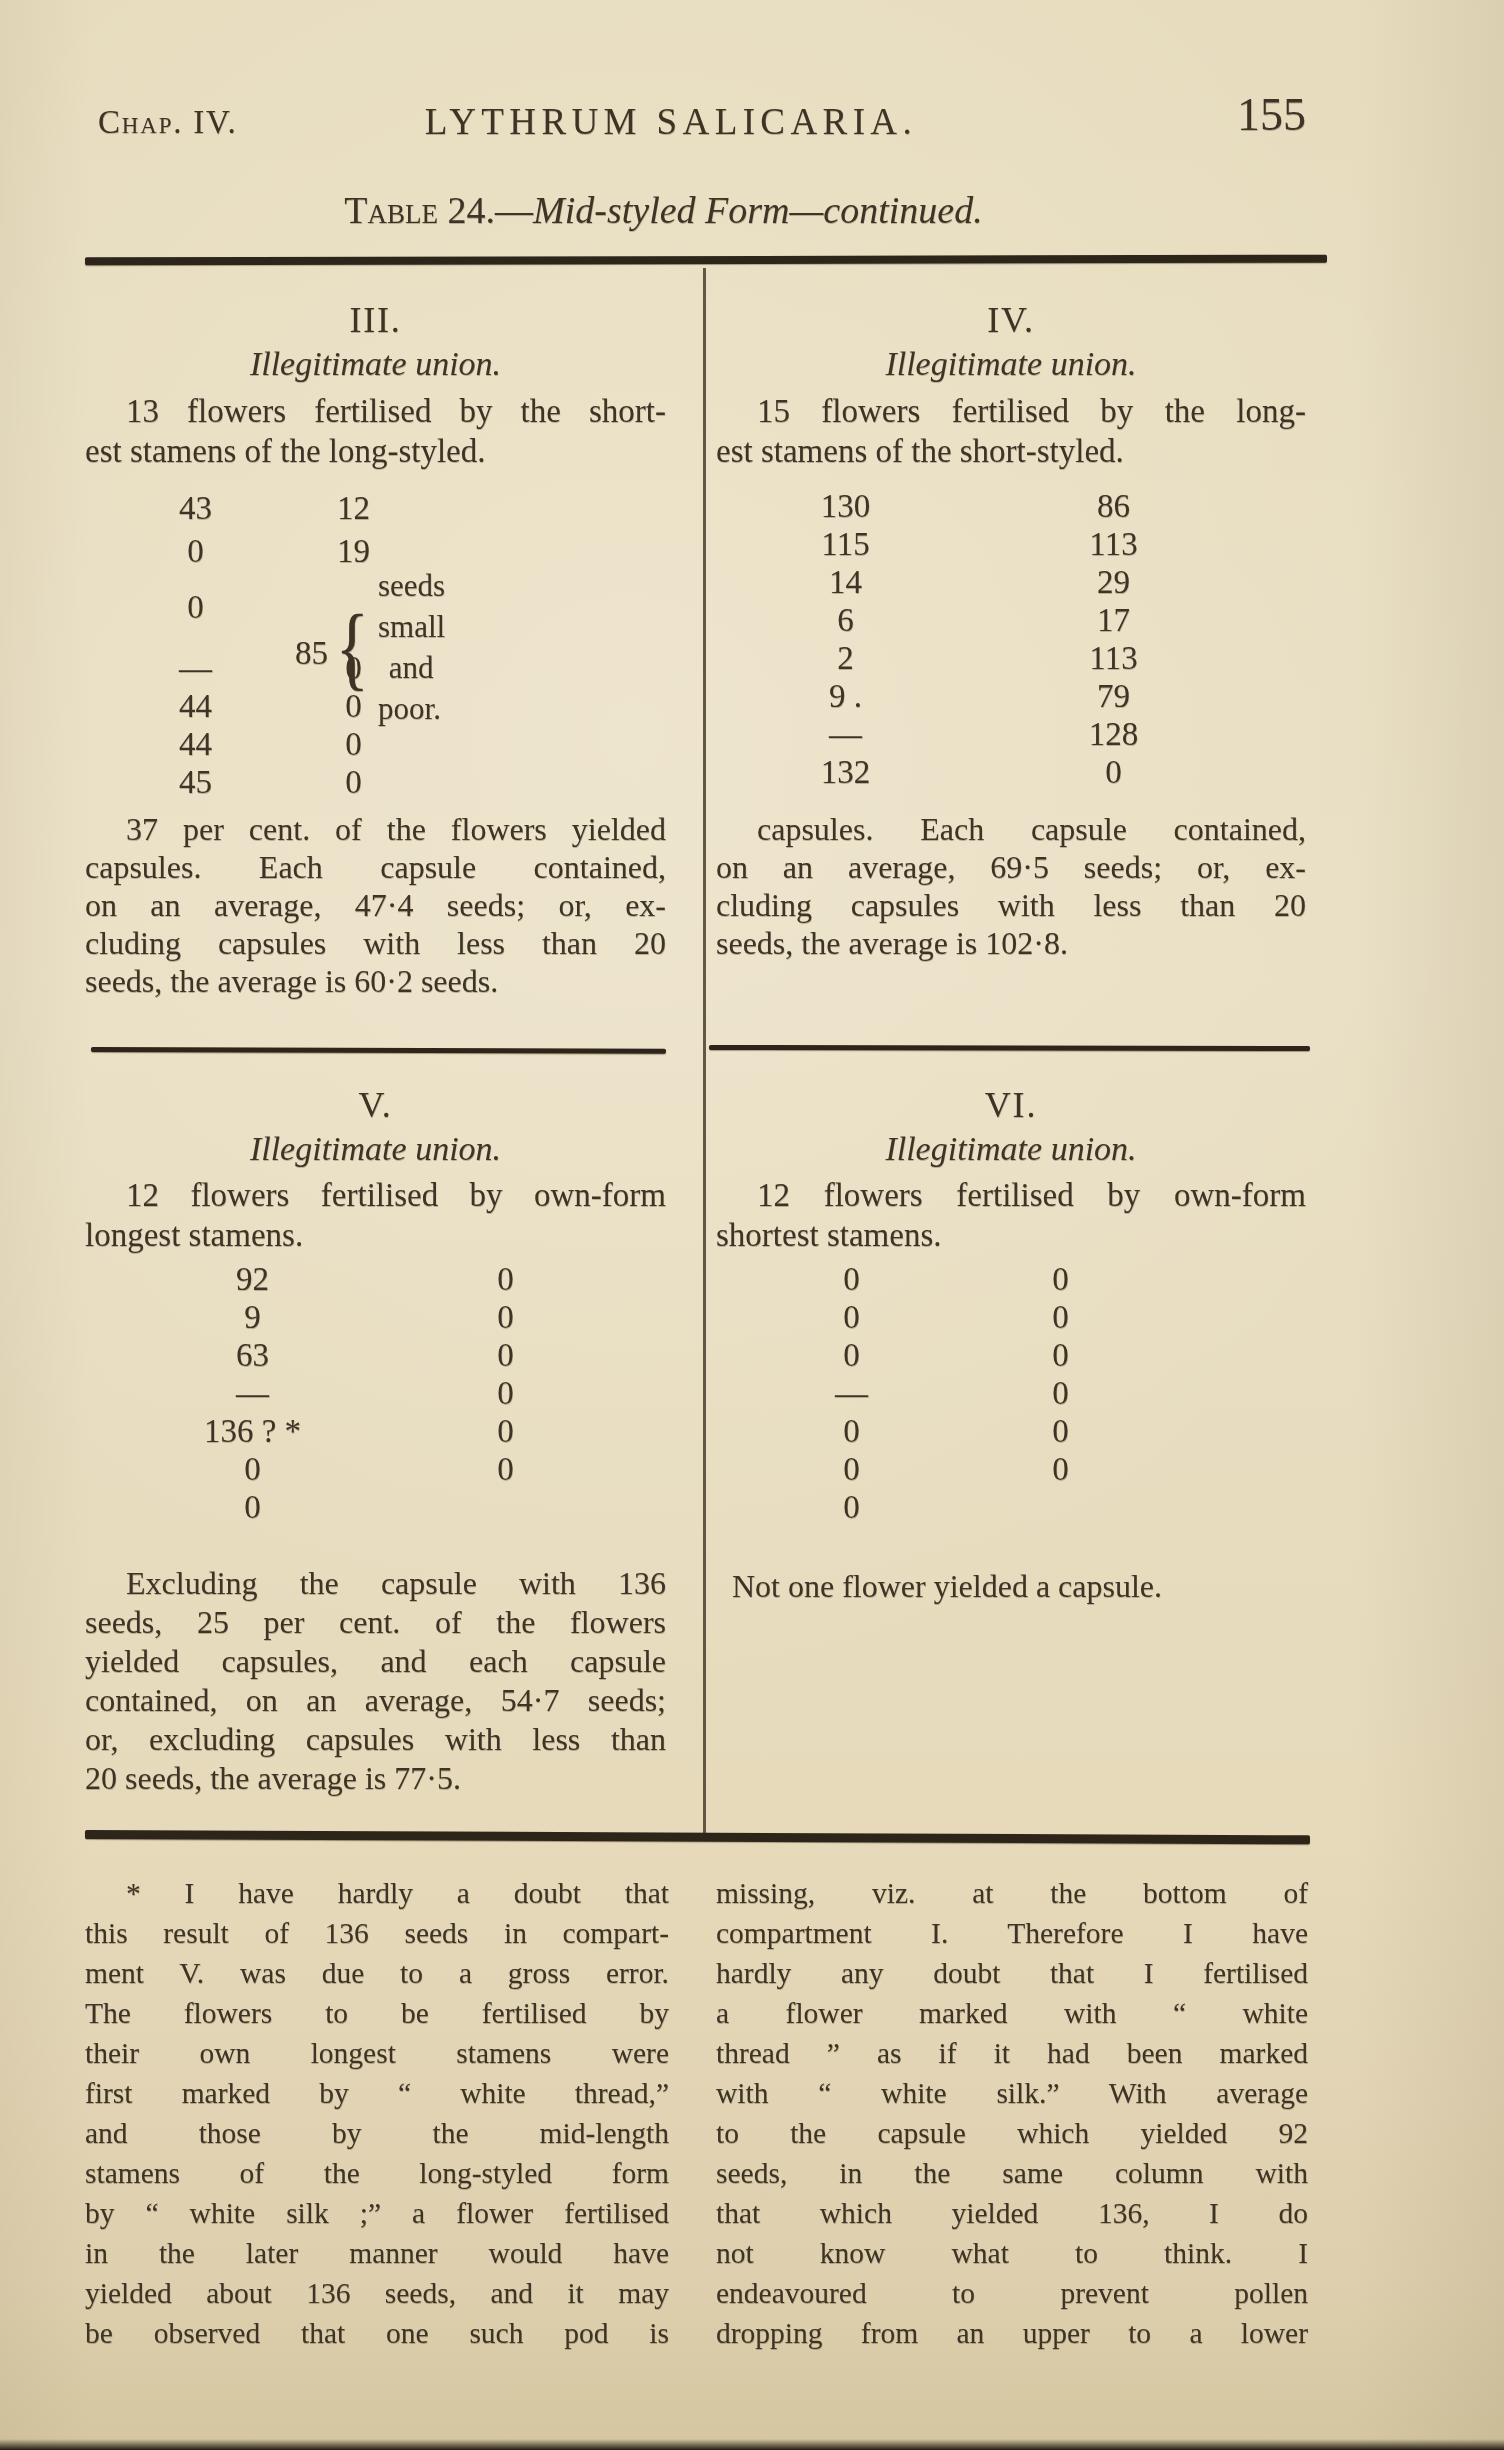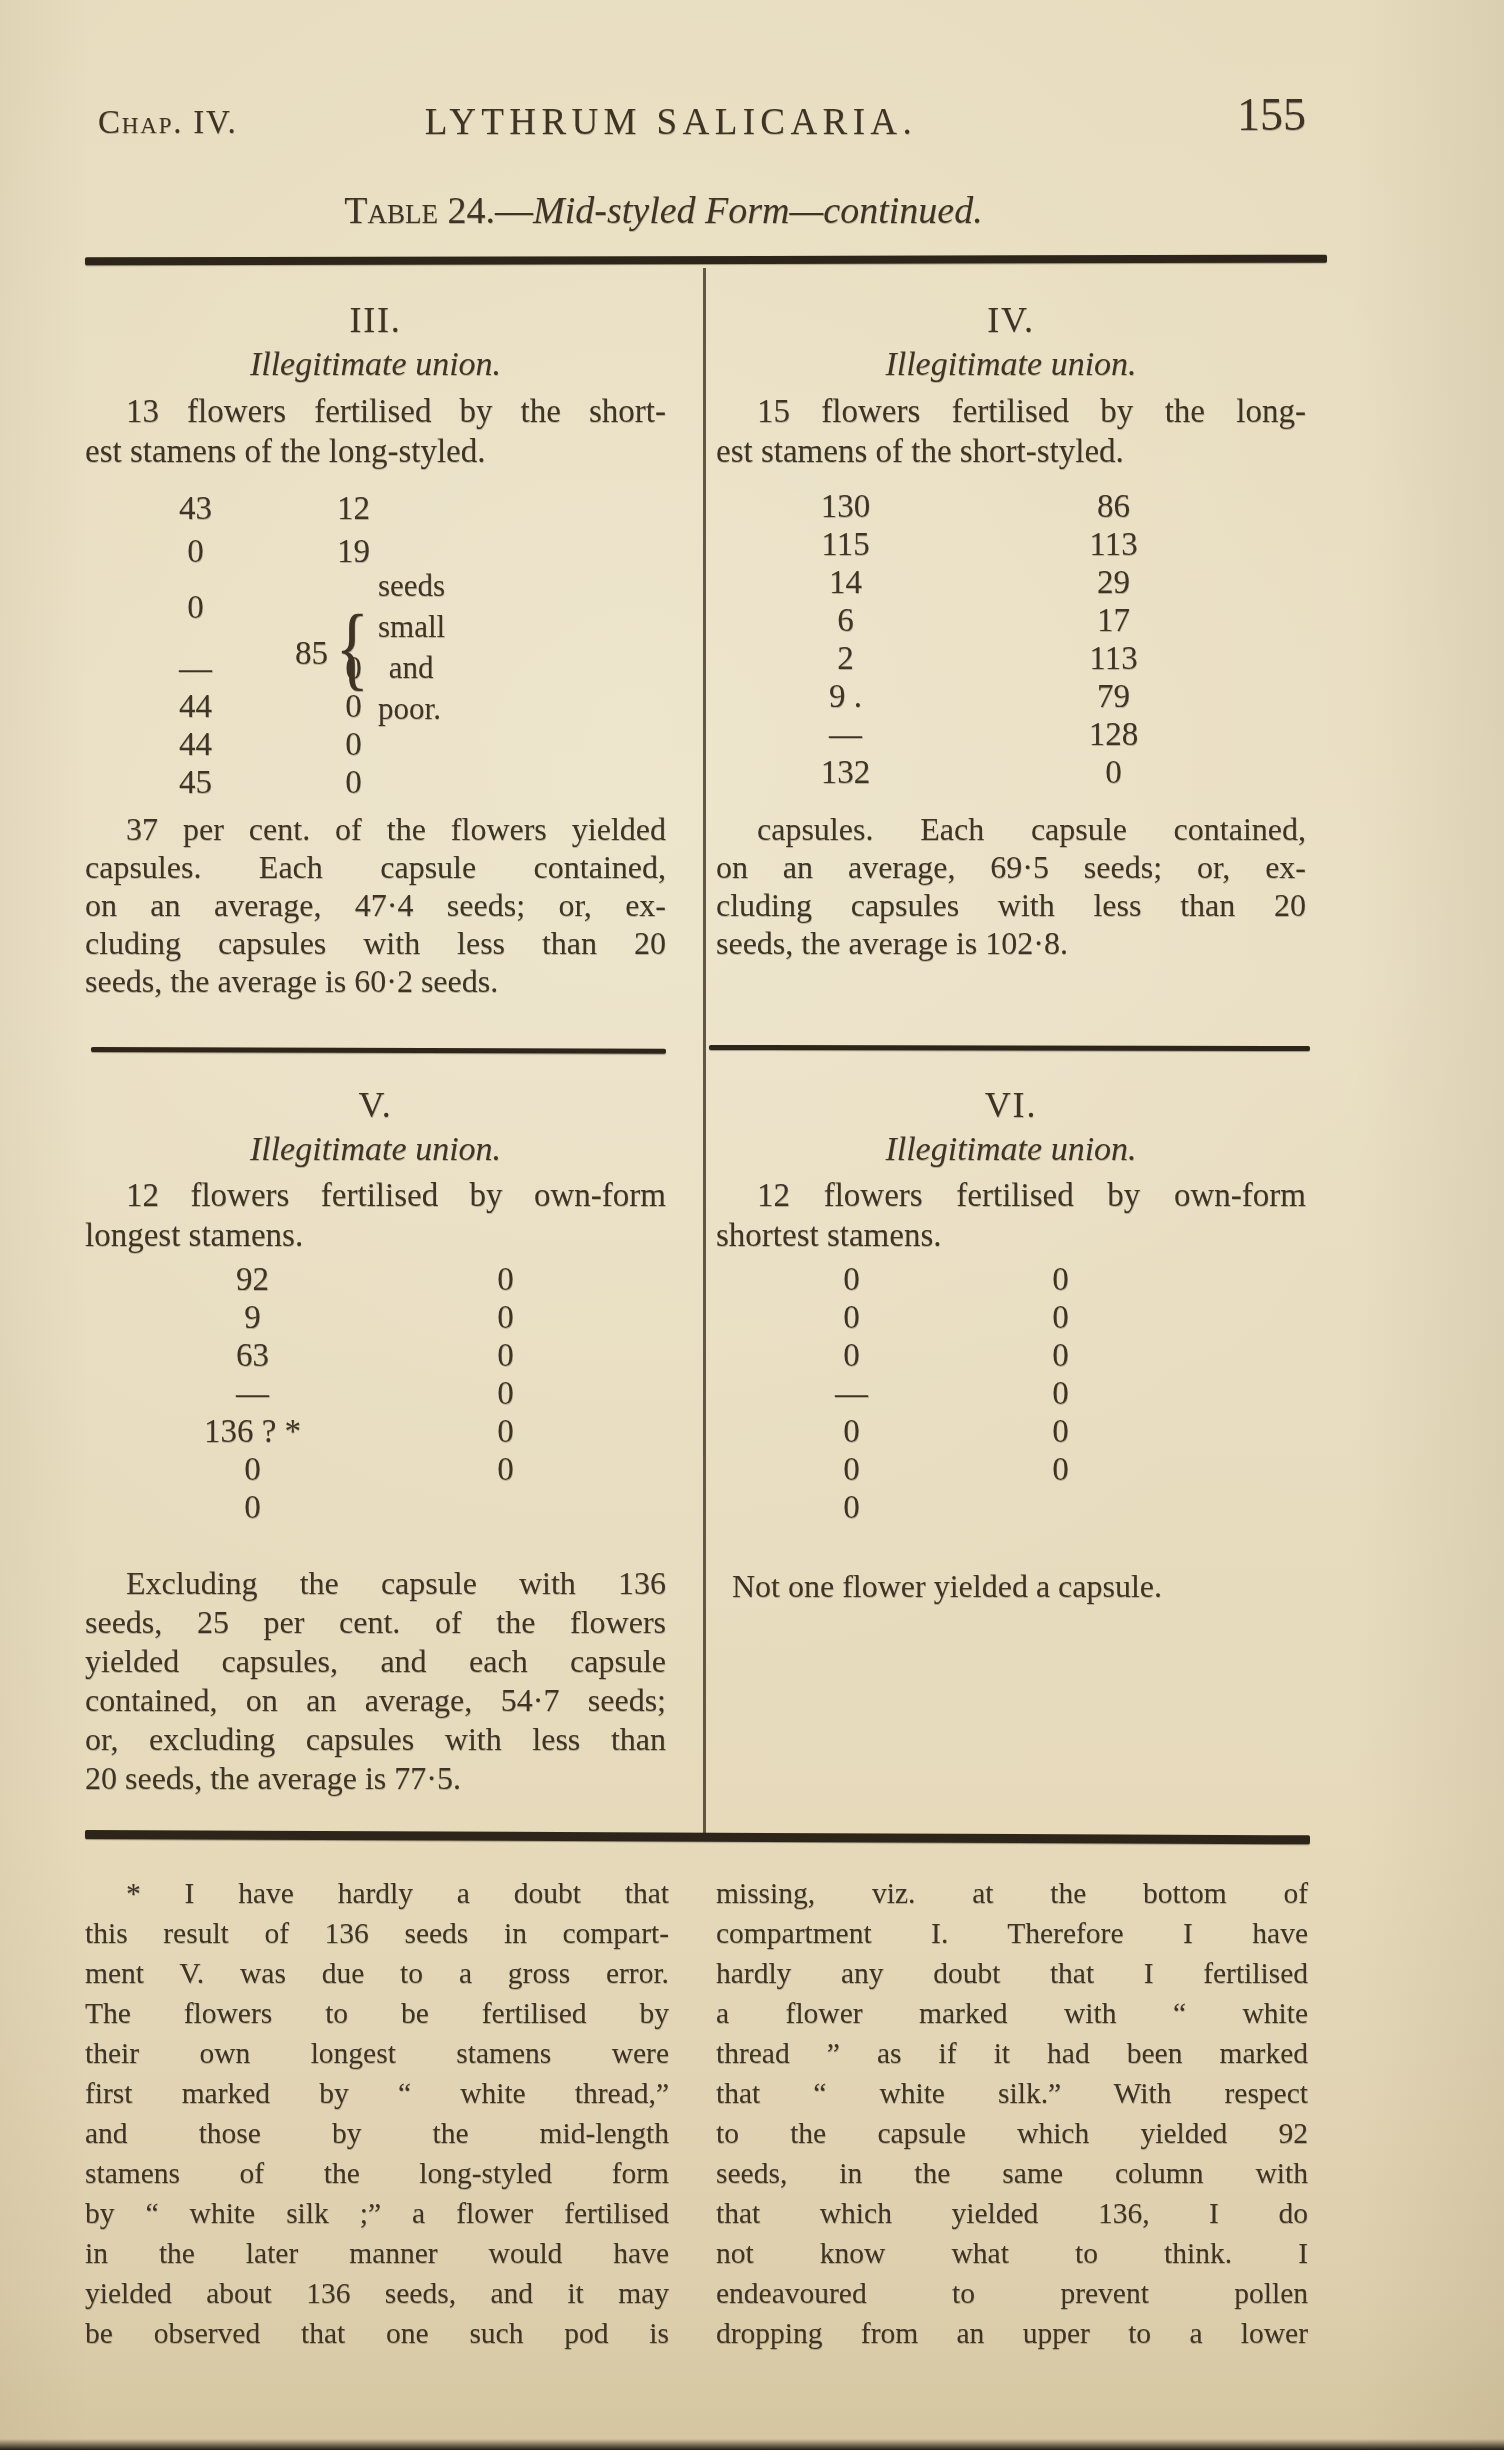--- a/index.html
+++ b/index.html
@@ -253,21 +253,21 @@
       <div data-name="text-line">in the later manner would have</div>
       <div data-name="text-line">yielded about 136 seeds, and it may</div>
       <div data-name="text-line">be observed that one such pod is</div>
     </div>
   <div class="abs jtext just-all fs33 lh45" style="left:716px; top:1873px; width:592px;" data-name="footnote-right-column">
       <div data-name="text-line">missing, viz. at the bottom of</div>
       <div data-name="text-line">compartment I.  Therefore I have</div>
       <div data-name="text-line">hardly any doubt that I fertilised</div>
       <div data-name="text-line">a flower marked with “ white</div>
       <div data-name="text-line">thread ” as if it had been marked</div>
-      <div data-name="text-line">that “ white silk.”  With respect</div>
+      <div data-name="text-line">with “ white silk.”  With average</div>
       <div data-name="text-line">to the capsule which yielded 92</div>
       <div data-name="text-line">seeds, in the same column with</div>
       <div data-name="text-line">that which yielded 136, I do</div>
       <div data-name="text-line">not know what to think.  I</div>
       <div data-name="text-line">endeavoured to prevent pollen</div>
       <div data-name="text-line">dropping from an upper to a lower</div>
     </div>
 
   <div class="abs bottom-edge" style="left:0; top:2439px; width:1505px; height:10.7px;" data-name="page-bottom-edge"></div>
 

